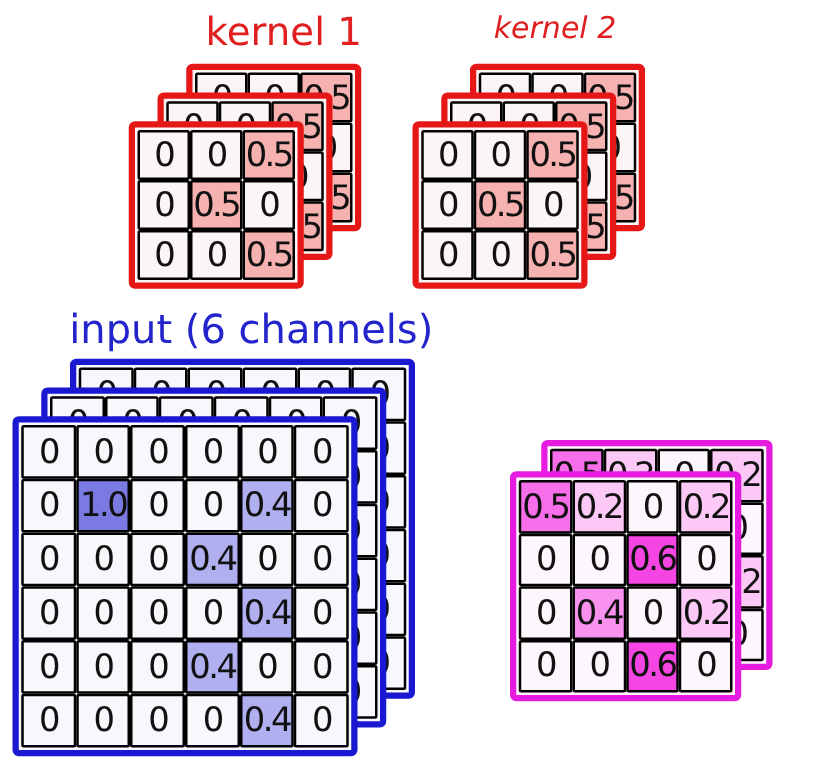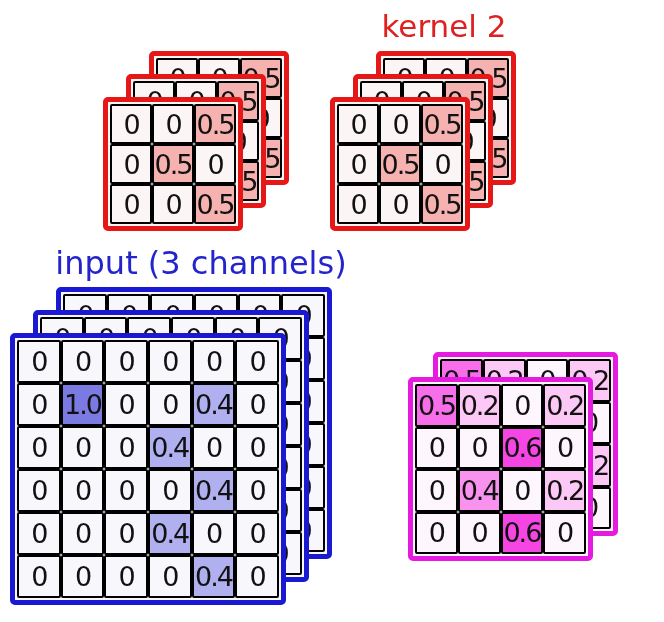--- a/index.html
+++ b/index.html
@@ -50,22 +50,23 @@
     letter-spacing: -2px;
     line-height: 1;
     color: #111111;
     overflow: visible;
   }
 </style>
 </head>
 <body>
 
 <div id="canvas">
-  <div class="stack-title" id="t-kernel2" style="left: 444px; top: 9px; font-size: 31px; color: rgb(224, 32, 32);">kernel 2</div>
-  <div class="stack-title" id="t-input" style="left: 201px; top: 246px; font-size: 32px; color: rgb(36, 36, 204);">input (3 channels)</div>
+  <div class="stack-title" id="t-kernel1" style="left: 227px; top: 9px; font-size: 31px; color: rgb(224, 32, 32);">kernel 1</div>
+  <div class="stack-title" id="t-kernel2" style="left: 444px; top: 9px; font-size: 24px; color: rgb(224, 32, 32); font-style: italic;">kernel 2</div>
+  <div class="stack-title" id="t-input" style="left: 201px; top: 246px; font-size: 32px; color: rgb(36, 36, 204);">input (6 channels)</div>
 
   <div class="stack" id="s-kernel1">
       <div class="layer" style="left: 149px; top: 51px; width: 140px; height: 134px; border-color: rgb(229, 23, 23); background: rgb(251, 246, 245); grid-template-columns: repeat(3, 1fr); z-index: 1;">
         <div class="cell" style="background: rgb(251, 246, 245);">0</div>
         <div class="cell" style="background: rgb(251, 246, 245);">0</div>
         <div class="cell" style="background: rgb(246, 178, 176);">0.5</div>
         <div class="cell" style="background: rgb(251, 246, 245);">0</div>
         <div class="cell" style="background: rgb(246, 178, 176);">0.5</div>
         <div class="cell" style="background: rgb(251, 246, 245);">0</div>
         <div class="cell" style="background: rgb(251, 246, 245);">0</div>

